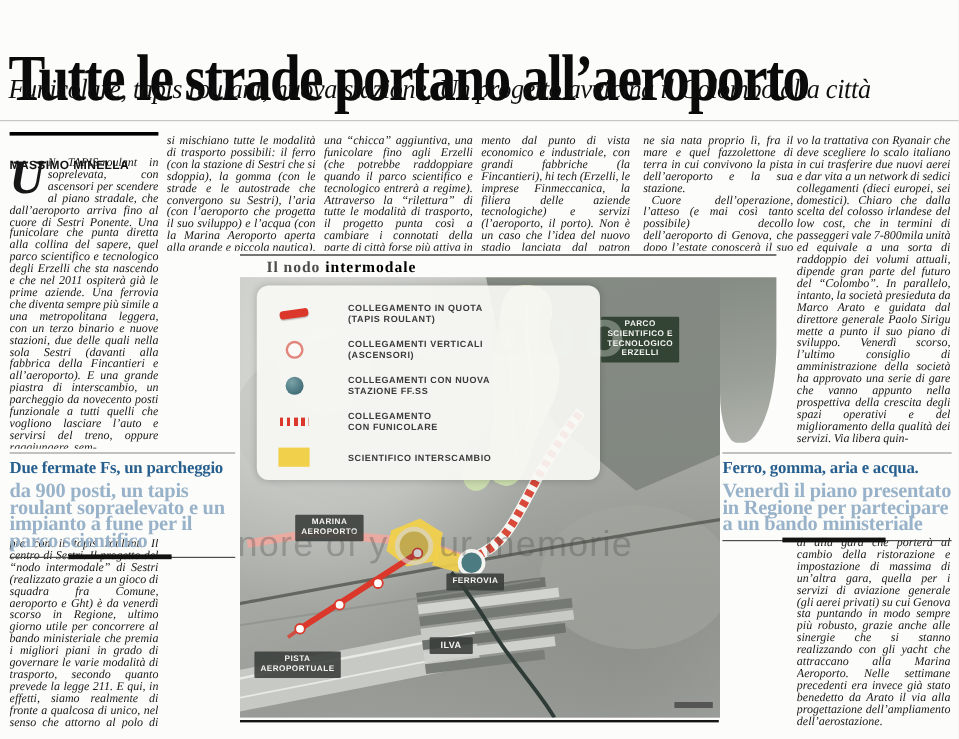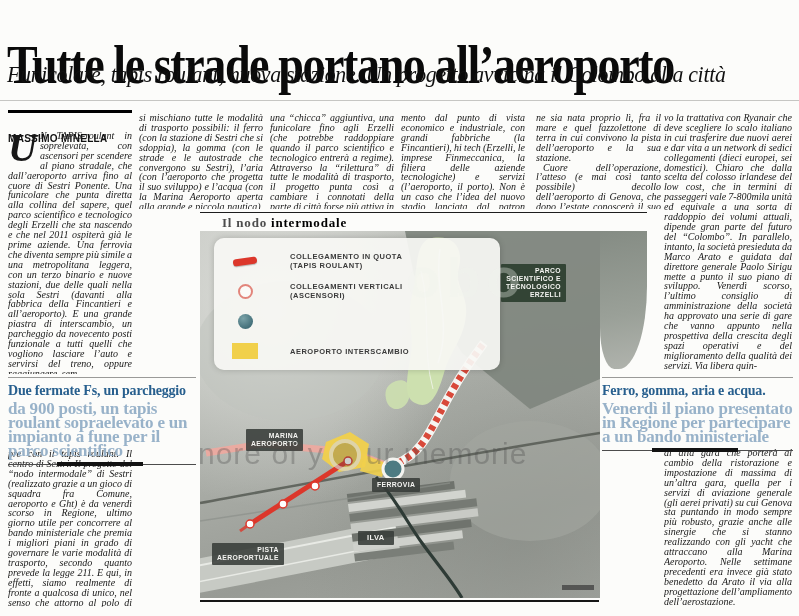--- a/index.html
+++ b/index.html
@@ -55,21 +55,21 @@
            radial-gradient(circle at 18% 22%, rgba(230,231,227,.8), rgba(230,231,227,0) 45%),
            radial-gradient(circle at 80% 85%, rgba(130,134,128,.5), rgba(130,134,128,0) 50%),
            linear-gradient(165deg,#c2c4bf 0%,#b4b7b1 30%,#a8aba5 55%,#989b95 78%,#a4a7a1 100%);}
   #photo-patch{position:absolute;left:600px;top:231px;width:47px;height:138px;
          background:linear-gradient(170deg,#858c84,#9aa098 60%,#b1b4ae);
          border-radius:0 0 60% 30%;}
   #photo svg{position:absolute;left:0;top:0;}
 
   .maplabel{position:absolute;background:rgba(56,60,57,.88);color:#f4f4f1;
             font-family:"Liberation Sans",sans-serif;font-weight:bold;font-size:6.8px;
-            line-height:8px;text-align:right;padding:3px 5px;white-space:pre-line;
+            line-height:8px;text-align:center;padding:3px 5px;white-space:pre-line;
             letter-spacing:.4px;border-radius:1px;}
   #lbl-parco{left:301px;top:33px;background:rgba(44,62,47,.92);}
   #lbl-marina{left:46px;top:198px;}
   #lbl-ferrovia{left:172px;top:247px;}
   #lbl-ilva{left:158px;top:300px;font-size:7.5px;padding:3px 9px;}
   #lbl-pista{left:12px;top:312px;}
 
   
   #legend{position:absolute;left:14px;top:7px;width:286px;box-sizing:border-box;
           background:rgba(247,247,244,.93);border-radius:10px;
@@ -209,26 +209,35 @@
         <span class="licon">
             <span class="i-asc"></span>
           </span>
         <span class="llabel">COLLEGAMENTI VERTICALI
 (ASCENSORI)</span>
       </div>
       <div class="lrow">
         <span class="licon">
             <span class="i-staz"></span>
           </span>
+        <span class="llabel">COLLEGAMENTI CON NUOVA
+STAZIONE FF.SS</span>
+      </div>
+      <div class="lrow">
+        <span class="licon">
+            <span class="i-funi"></span>
+          </span>
+        <span class="llabel">COLLEGAMENTO
+CON FUNICOLARE</span>
       </div>
       <div class="lrow">
         <span class="licon">
             <span class="i-park"></span>
           </span>
-        <span class="llabel">AEROPORTO INTERSCAMBIO</span>
+        <span class="llabel">SCIENTIFICO INTERSCAMBIO</span>
       </div>
     </div>
 
     <div class="maplabel" id="lbl-parco">PARCO
 SCIENTIFICO E
 TECNOLOGICO
 ERZELLI</div>
     <div class="maplabel" id="lbl-marina">MARINA
 AEROPORTO</div>
     <div class="maplabel" id="lbl-ferrovia">FERROVIA</div>

